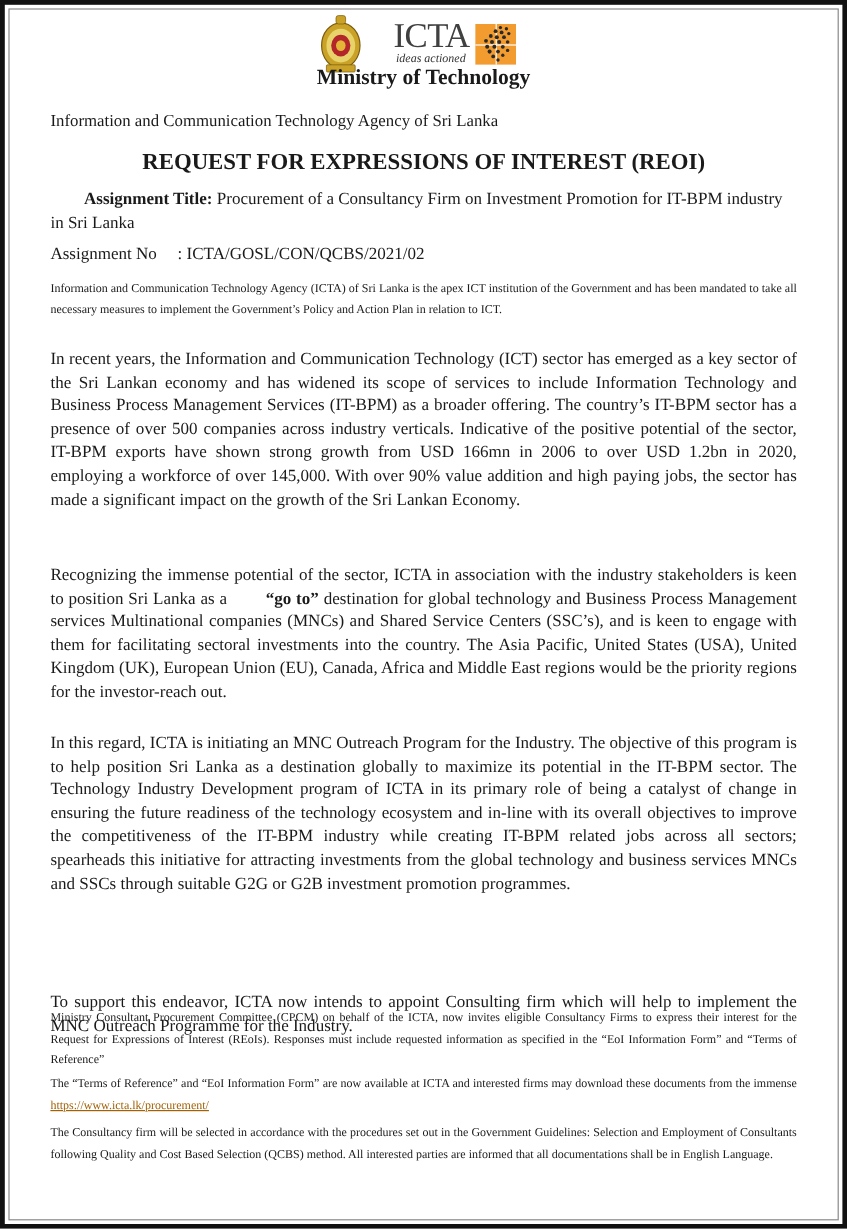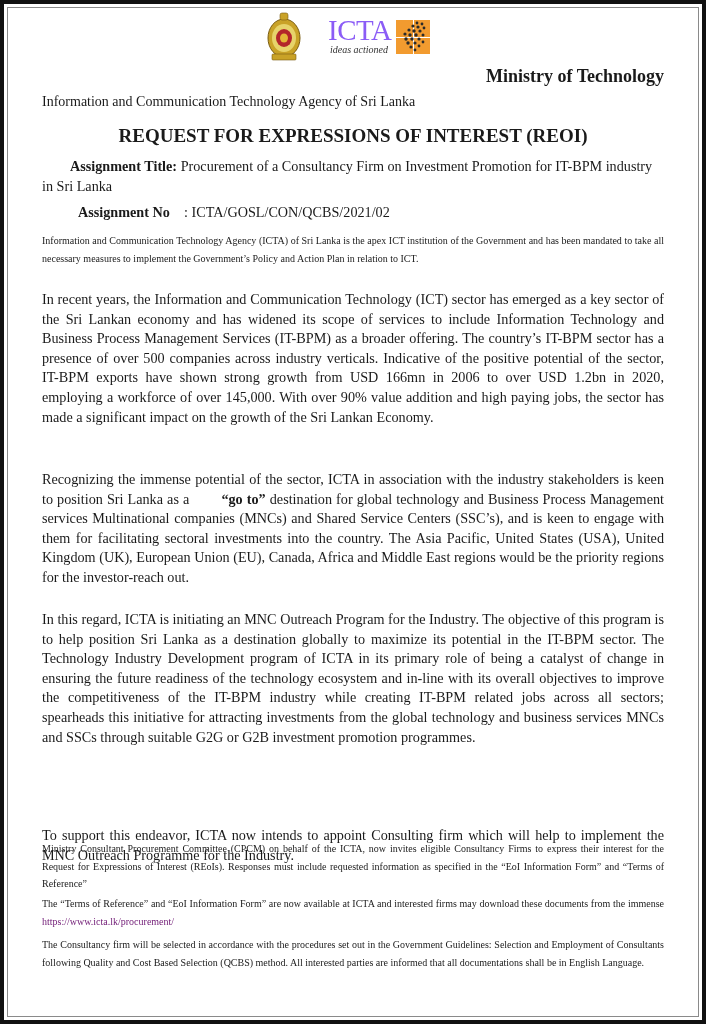--- a/index.html
+++ b/index.html
@@ -15,33 +15,33 @@
     border: 1.5px solid #8a8a8a;
   }
   .page {
     position: absolute; left: 42px; top: 0; width: 622px;
     font-family: "Liberation Serif", "DejaVu Serif", serif;
     color: #1a1a1a;
   }
   .logos { position: absolute; left: 224px; top: 10px; width: 220px; height: 52px; }
   .emblem { position: absolute; left: 0; top: 0; width: 36px; height: 52px; }
   .icta-logo { position: absolute; left: 62px; top: 8px; width: 110px; height: 44px; }
-  .icta-text { position: absolute; left: 0; top: -4px; font-family: "Liberation Serif", serif; font-size: 29px; color: #8b5cf6; letter-spacing: -0.5px; }
+  .icta-text { position: absolute; left: 0; top: -4px; font-family: "Liberation Serif", serif; font-size: 29px; color: #404040; letter-spacing: -0.5px; }
   .icta-tag { position: absolute; left: 2px; top: 26px; font-family: "Liberation Serif", serif; font-size: 10px; font-style: italic; color: #333; }
   .icta-mark { position: absolute; left: 68px; top: 2px; width: 34px; height: 34px; }
 
-  .ministry { position: absolute; left: 0; width: 622px; top: 66px; text-align: right; font-weight: bold; font-size: 18px; }
+  .ministry { position: absolute; left: 0; width: 622px; top: 54px; text-align: center; font-weight: bold; font-size: 18px; }
   .agency { position: absolute; left: 0; width: 622px; top: 94px; text-align: left; font-size: 14px; }
   .reoi { position: absolute; left: 0; width: 622px; top: 125px; text-align: center; font-weight: bold; font-size: 19px; }
 
   .p { position: absolute; left: 0; width: 622px; font-size: 14.2px; line-height: 19.6px; text-align: justify; }
   .p.small { font-size: 10px; line-height: 17.6px; }
   .b { font-weight: bold; margin-left: 28px; }
-  .link { color: #701a75; }
-  .assign-no-label { display: inline-block; width: 106px; font-weight: bold; margin-left: 36px; }
+  .link { color: #a16207; text-decoration: underline; }
+  .assign-no-label { display: inline-block; width: 106px; font-weight: normal; }
 </style>
 </head>
 <body>
 
 <div class="frame">
   <div class="frame-inner"></div>
 </div>
 
 <div class="page">
 

